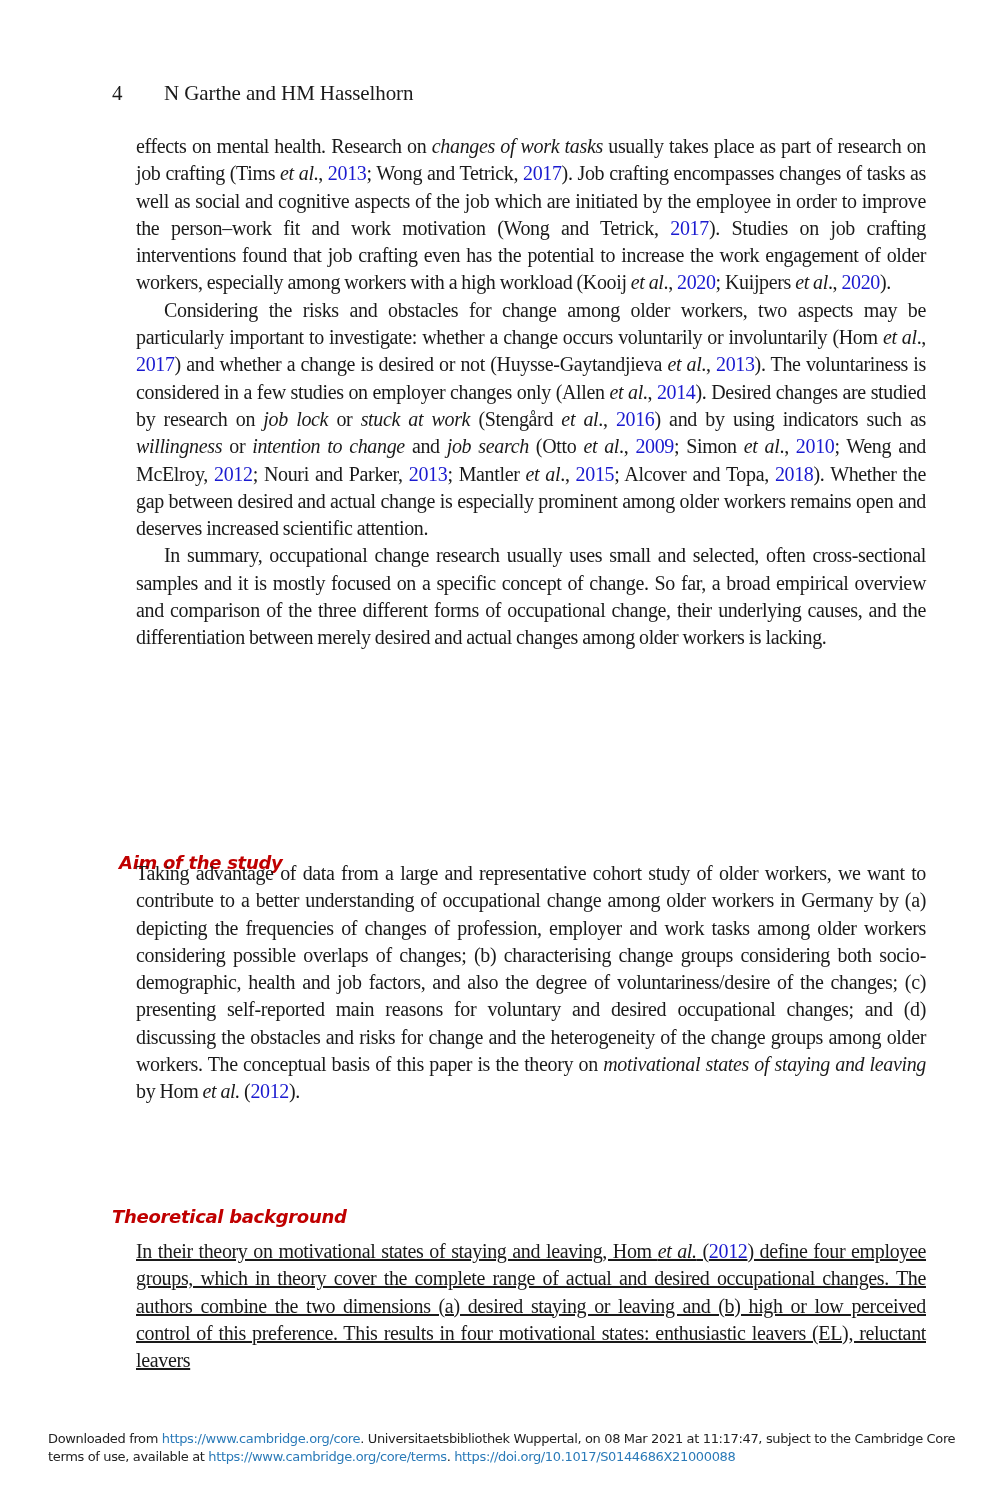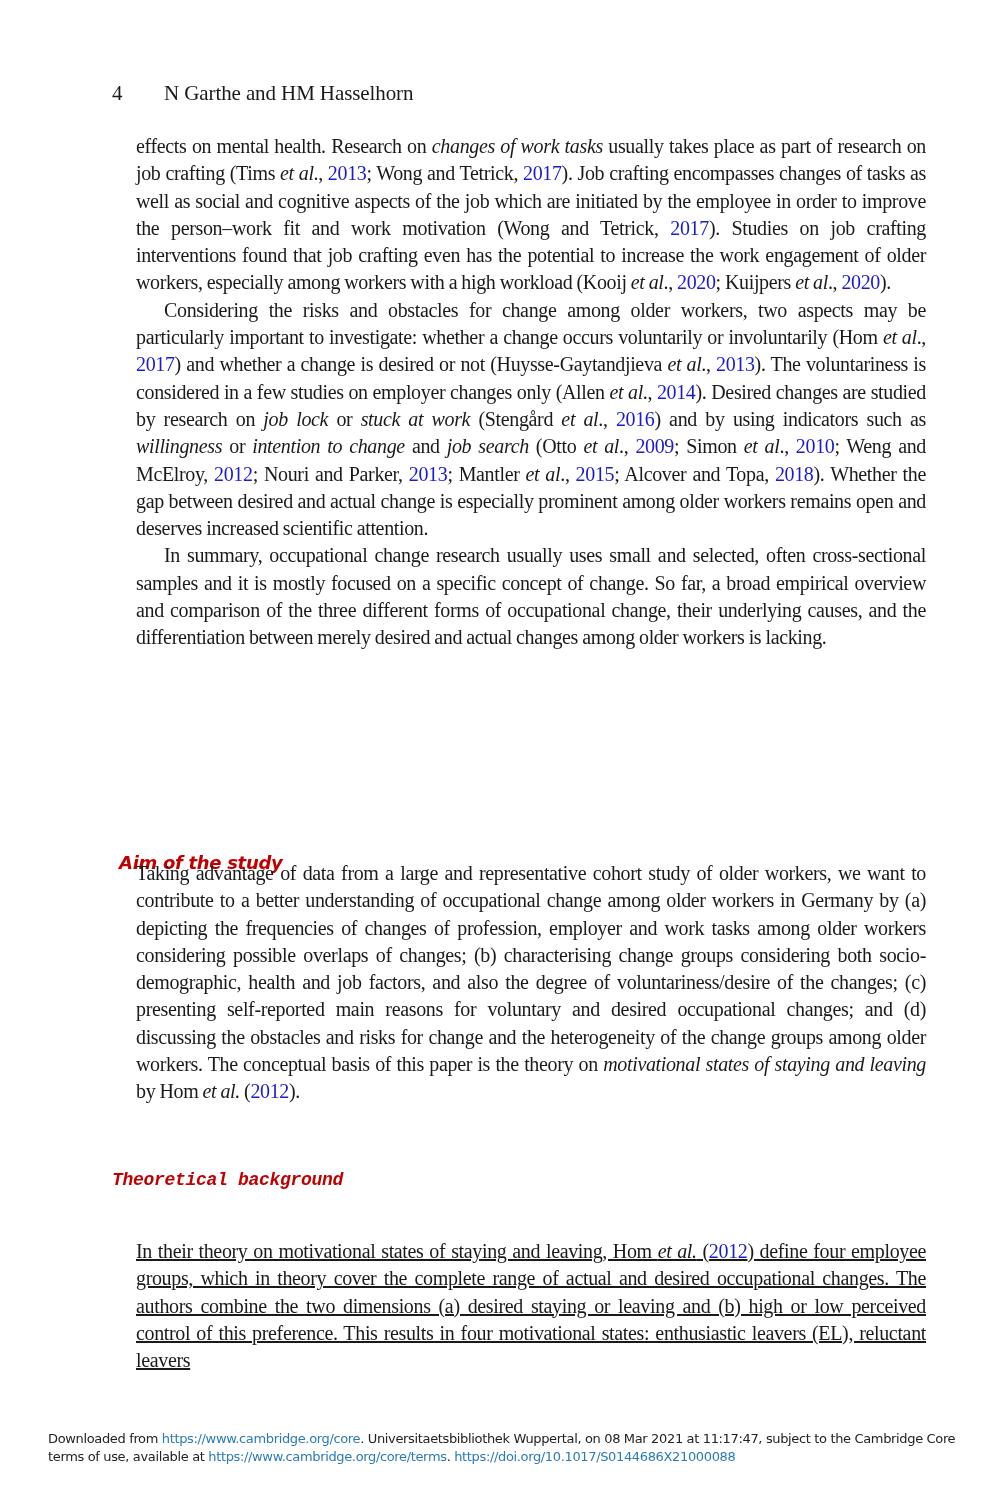--- a/index.html
+++ b/index.html
@@ -32,21 +32,21 @@
 
     <p class="indent"><span>In summary, occupational change research usually uses small and selected, often cross-sectional samples and it is mostly focused on a specific concept of change. So far, a broad empirical overview and comparison of the three different forms of occupational change, their underlying causes, and the differentiation between merely desired and actual changes among older workers is lacking.</span></p>
   </div>
 
   <div class="heading" style="top:852px;margin-left:7px;">Aim of the study</div>
 
   <div class="body-text" style="top:860px;font-family:Liberation Serif, serif;">
     <p><span>Taking advantage of data from a large and representative cohort study of older workers, we want to contribute to a better understanding of occupational change among older workers in Germany by (a) depicting the frequencies of changes of profession, employer and work tasks among older workers considering possible overlaps of changes; (b) characterising change groups considering both socio-demographic, health and job factors, and also the degree of voluntariness/desire of the changes; (c) presenting self-reported main reasons for voluntary and desired occupational changes; and (d) discussing the obstacles and risks for change and the heterogeneity of the change groups among older workers. The conceptual basis of this paper is the theory on </span><i>motivational states of staying and leaving</i><span> by Hom </span><i>et al.</i><span> (</span><a class="ref">2012</a><span>).</span></p>
   </div>
 
-  <div class="heading" style="top:1170px;font-family:Liberation Mono, monospace;">Theoretical background</div>
+  <div class="heading" style="top:1206px;">Theoretical background</div>
 
   <div class="body-text" style="top:1238px;text-decoration:underline;">
     <p><span>In their theory on motivational states of staying and leaving, Hom </span><i>et al.</i><span> (</span><a class="ref">2012</a><span>) define four employee groups, which in theory cover the complete range of actual and desired occupational changes. The authors combine the two dimensions (a) desired staying or leaving and (b) high or low perceived control of this preference. This results in four motivational states: enthusiastic leavers (EL), reluctant leavers</span></p>
   </div>
 </div>
 
 <div class="footer">
   <span>Downloaded from </span><a>https://www.cambridge.org/core</a><span>. Universitaetsbibliothek Wuppertal, on 08 Mar 2021 at 11:17:47, subject to the Cambridge Core terms of use, available at </span><a>https://www.cambridge.org/core/terms</a><span>. </span><a>https://doi.org/10.1017/S0144686X21000088</a>
 </div>
 

